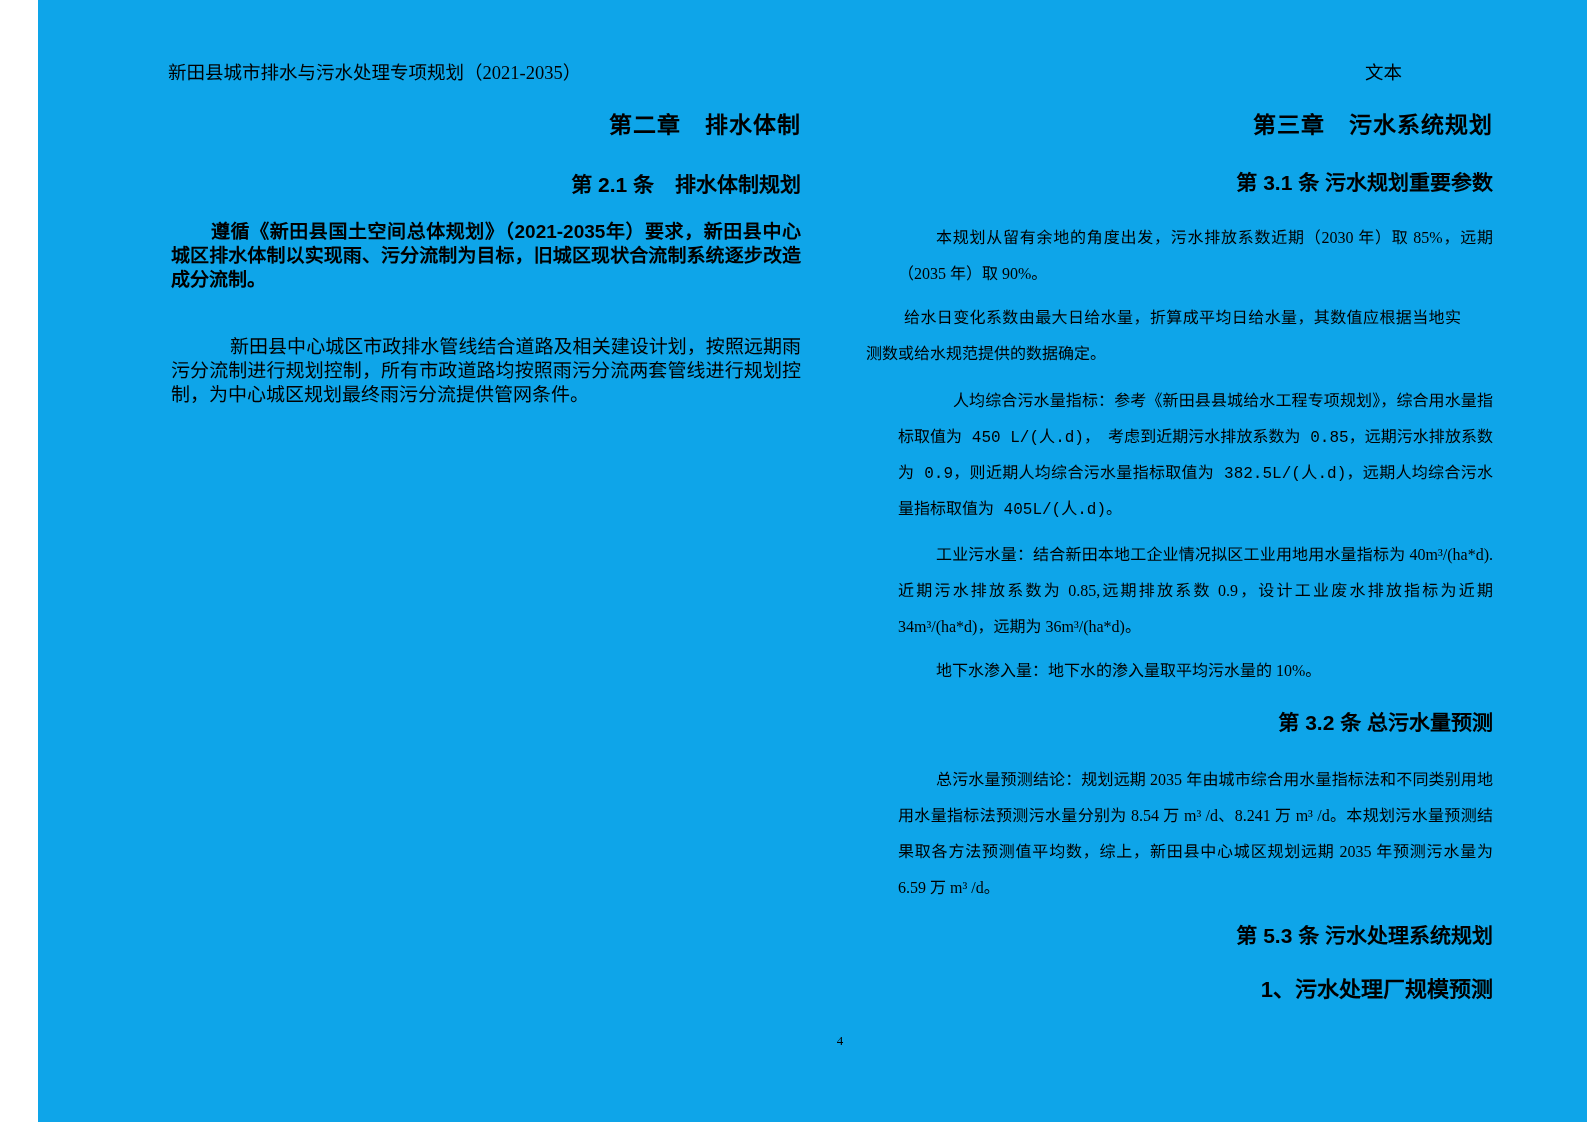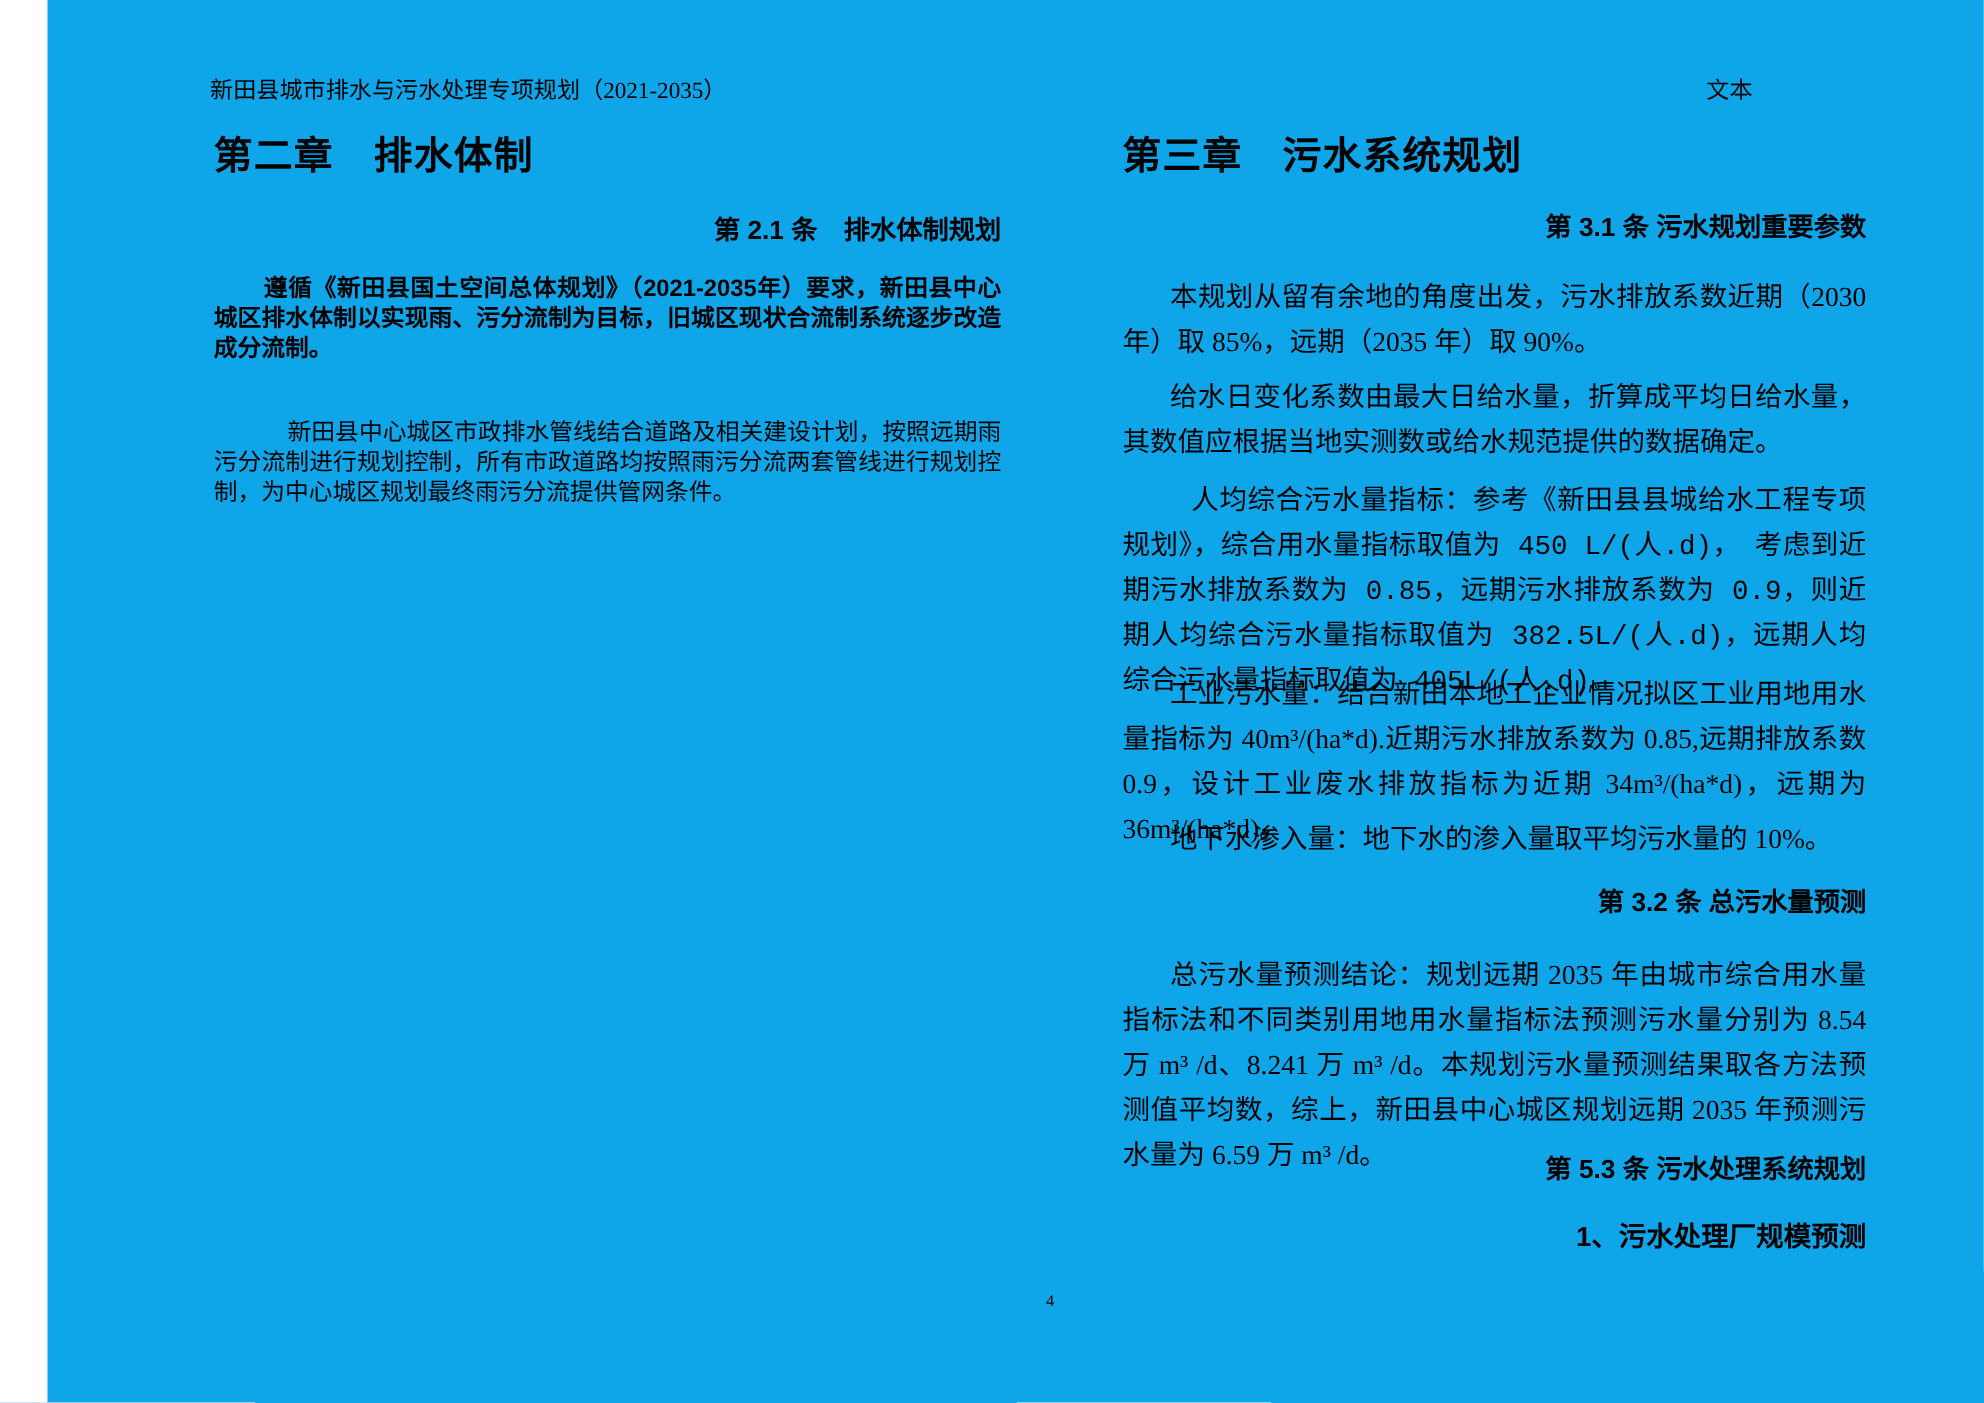--- a/index.html
+++ b/index.html
@@ -9,22 +9,22 @@
     background:#0ea5e9;color:#000000;
     font-family:"Liberation Serif","DejaVu Serif",serif;
     overflow:hidden;
     margin-left:38px;
   }
   .abs{position:absolute;}
   
   .hei{font-family:"Liberation Sans","DejaVu Sans",sans-serif;font-weight:bold;}
   
   .body-l{font-size:19px;line-height:24px;text-align:justify;text-justify:inter-character;}
-  .body-r{font-size:22px;line-height:36px;text-align:justify;text-justify:inter-character;}
-  .chapter{font-size:31px;line-height:30px;text-align:left;letter-spacing:1px;}
+  .body-r{font-size:16px;line-height:36px;text-align:justify;text-justify:inter-character;}
+  .chapter{font-size:23px;line-height:30px;text-align:right;letter-spacing:1px;}
   .sect{font-size:21px;line-height:28px;text-align:right;}
   .pagehead{font-size:18.5px;line-height:26px;}
   .ind2{text-indent:38px;}
   .ind2l{text-indent:40px;}
   .ind3{text-indent:55px;}
   .ind3l{text-indent:59px;}
   .footnum{font-size:13px;line-height:16px;text-align:center;}
 </style>
 </head>
 <body>
@@ -48,21 +48,21 @@
   <div>
 
     <div class="abs pagehead" style="left:1327px;top:60px;width:120px;">文本</div>
 
     <div class="abs hei chapter" style="left:860px;top:110px;width:595px;">第三章　污水系统规划</div>
 
     <div class="abs hei sect" style="left:860px;top:169px;width:595px;">第 3.1 条 污水规划重要参数</div>
 
     <div class="abs body-r ind2" style="left:860px;top:220px;width:595px;">本规划从留有余地的角度出发，污水排放系数近期（2030 年）取 85%，远期（2035 年）取 90%。</div>
 
-    <div class="abs body-r ind2" style="left:860px;top:300px;width:595px;">给水日变化系数由最大日给水量，折算成平均日给水量，其数值应根据当地实测数或给水规范提供的数据确定。</div>
+    <div class="abs body-r ind2" style="left:828px;top:300px;width:595px;">给水日变化系数由最大日给水量，折算成平均日给水量，其数值应根据当地实测数或给水规范提供的数据确定。</div>
 
     <div class="abs body-r ind3" style="left:860px;top:384px;width:595px;font-family:Liberation Mono, monospace;">人均综合污水量指标：参考《新田县县城给水工程专项规划》，综合用水量指标取值为 450 L/(人.d)，　考虑到近期污水排放系数为 0.85，远期污水排放系数为 0.9，则近期人均综合污水量指标取值为 382.5L/(人.d)，远期人均综合污水量指标取值为 405L/(人.d)。</div>
 
     <div class="abs body-r ind2" style="left:860px;top:537px;width:595px;">工业污水量：结合新田本地工企业情况拟区工业用地用水量指标为 40m³/(ha*d).近期污水排放系数为 0.85,远期排放系数 0.9，设计工业废水排放指标为近期 34m³/(ha*d)，远期为 36m³/(ha*d)。</div>
 
     <div class="abs body-r ind2" style="left:860px;top:653px;width:595px;">地下水渗入量：地下水的渗入量取平均污水量的 10%。</div>
 
     <div class="abs hei sect" style="left:860px;top:709px;width:595px;">第 3.2 条 总污水量预测</div>
 
     <div class="abs body-r ind2" style="left:860px;top:762px;width:595px;">总污水量预测结论：规划远期 2035 年由城市综合用水量指标法和不同类别用地用水量指标法预测污水量分别为 8.54 万 m³ /d、8.241 万 m³ /d。本规划污水量预测结果取各方法预测值平均数，综上，新田县中心城区规划远期 2035 年预测污水量为 6.59 万 m³ /d。</div>

